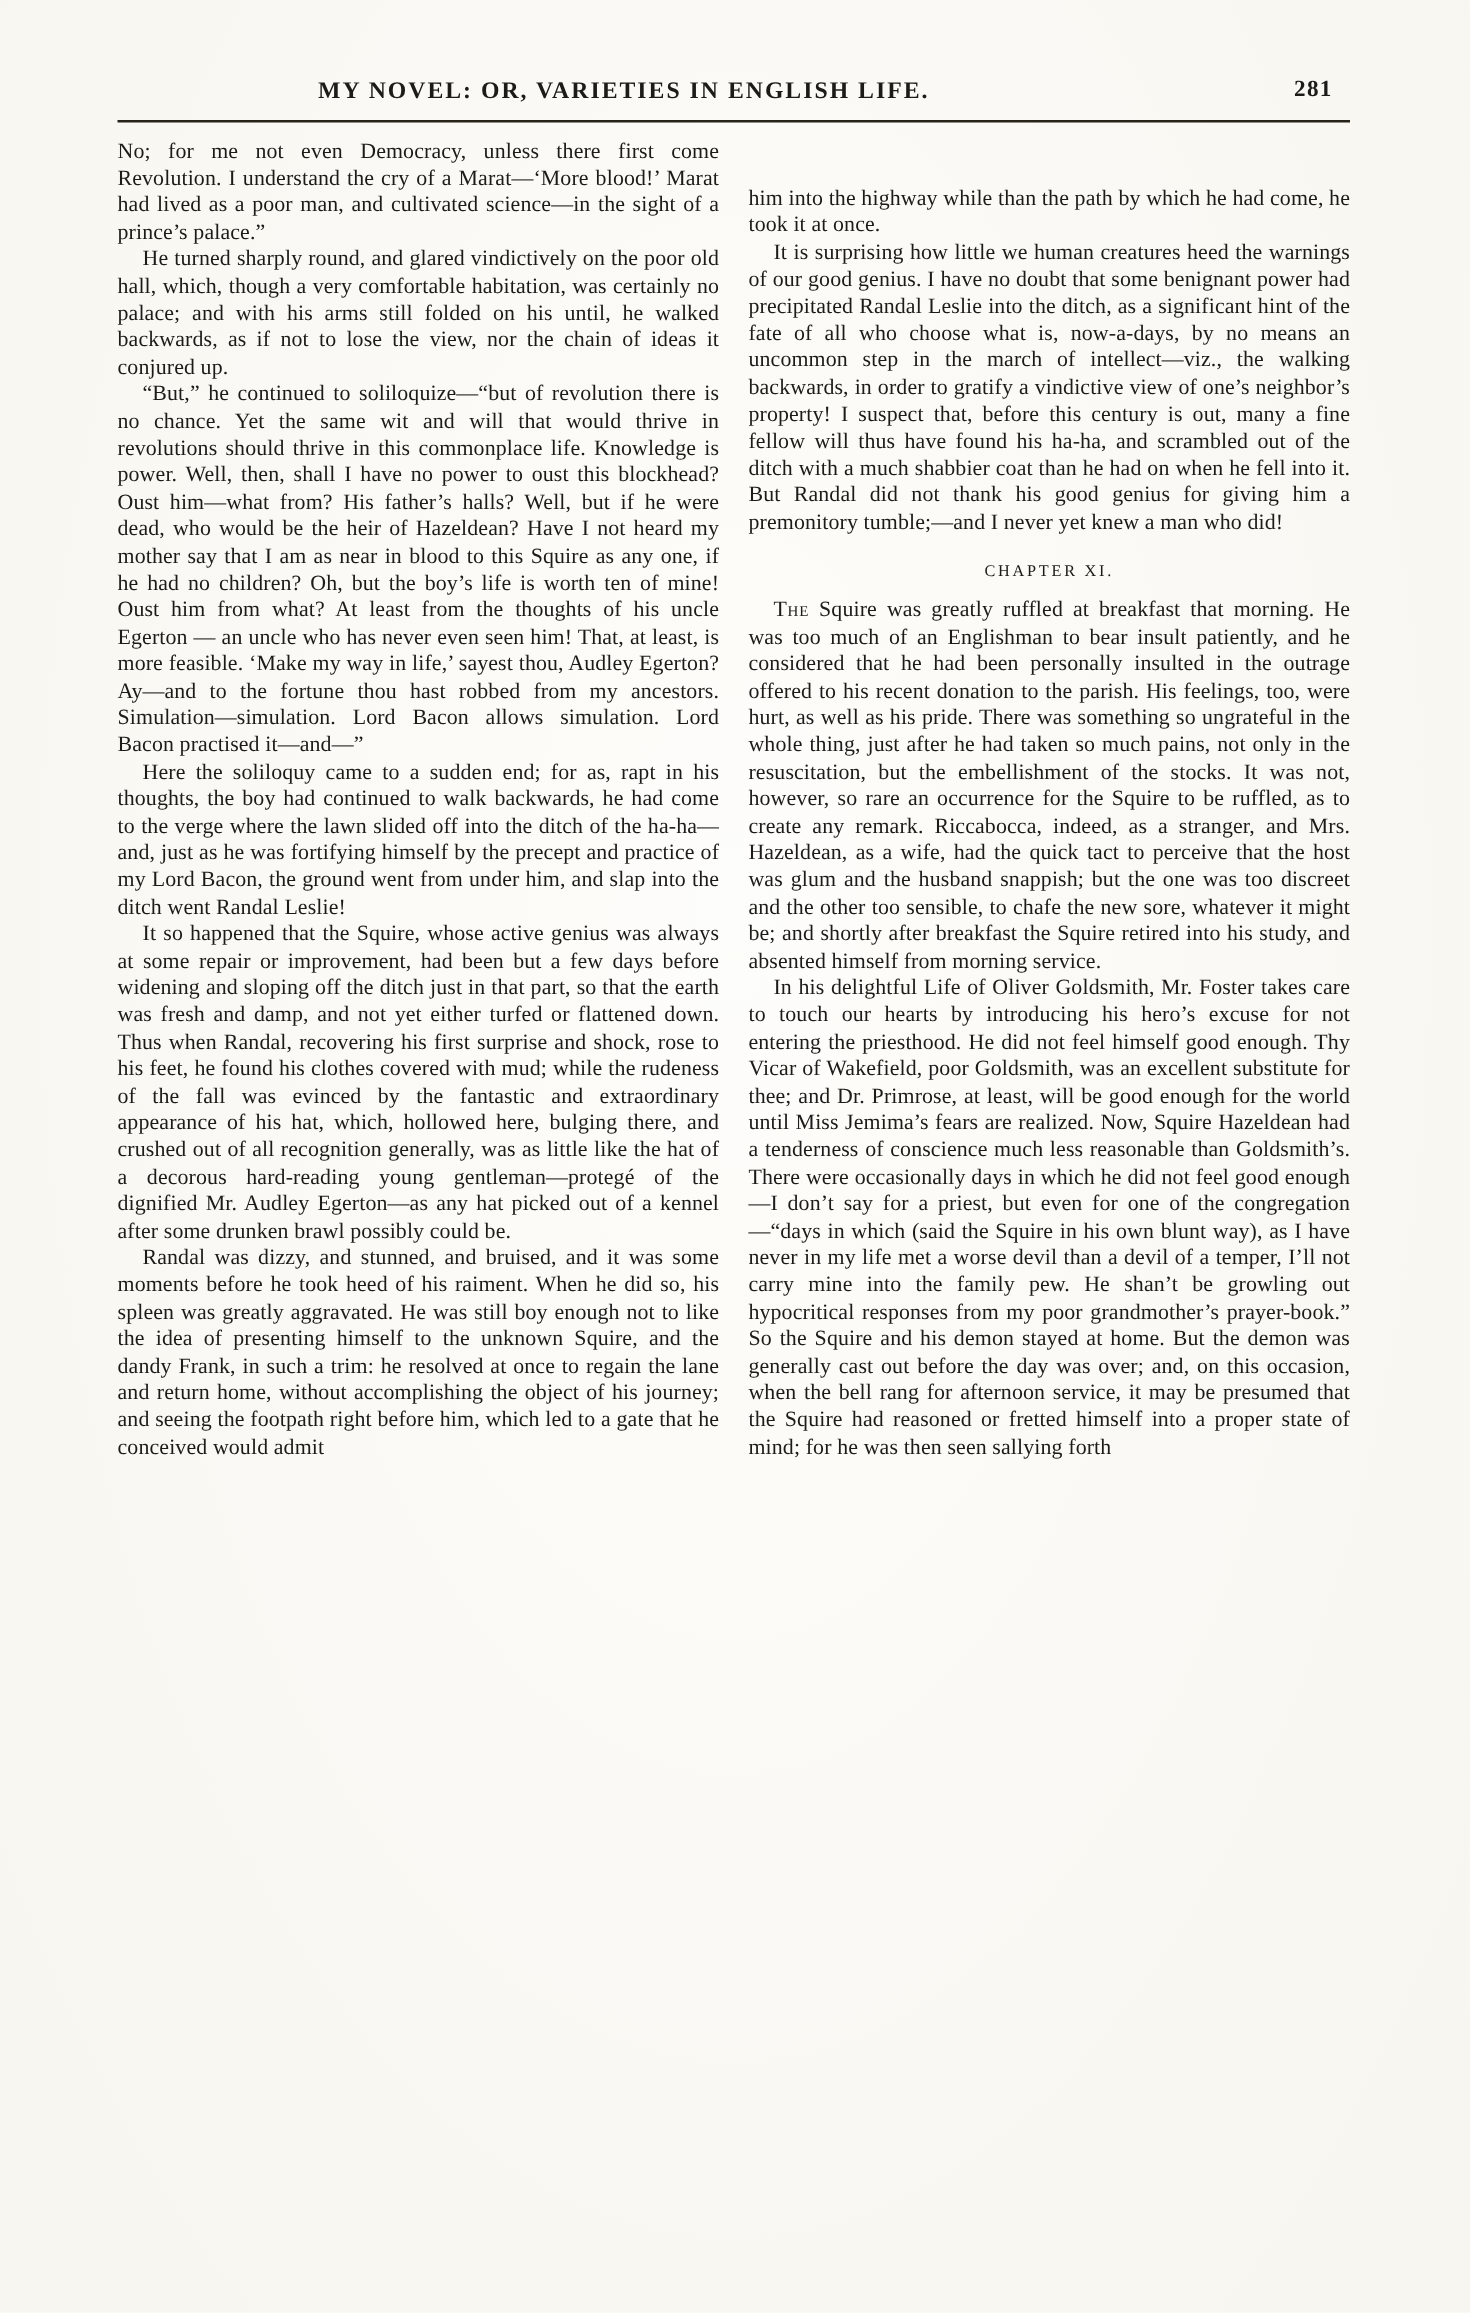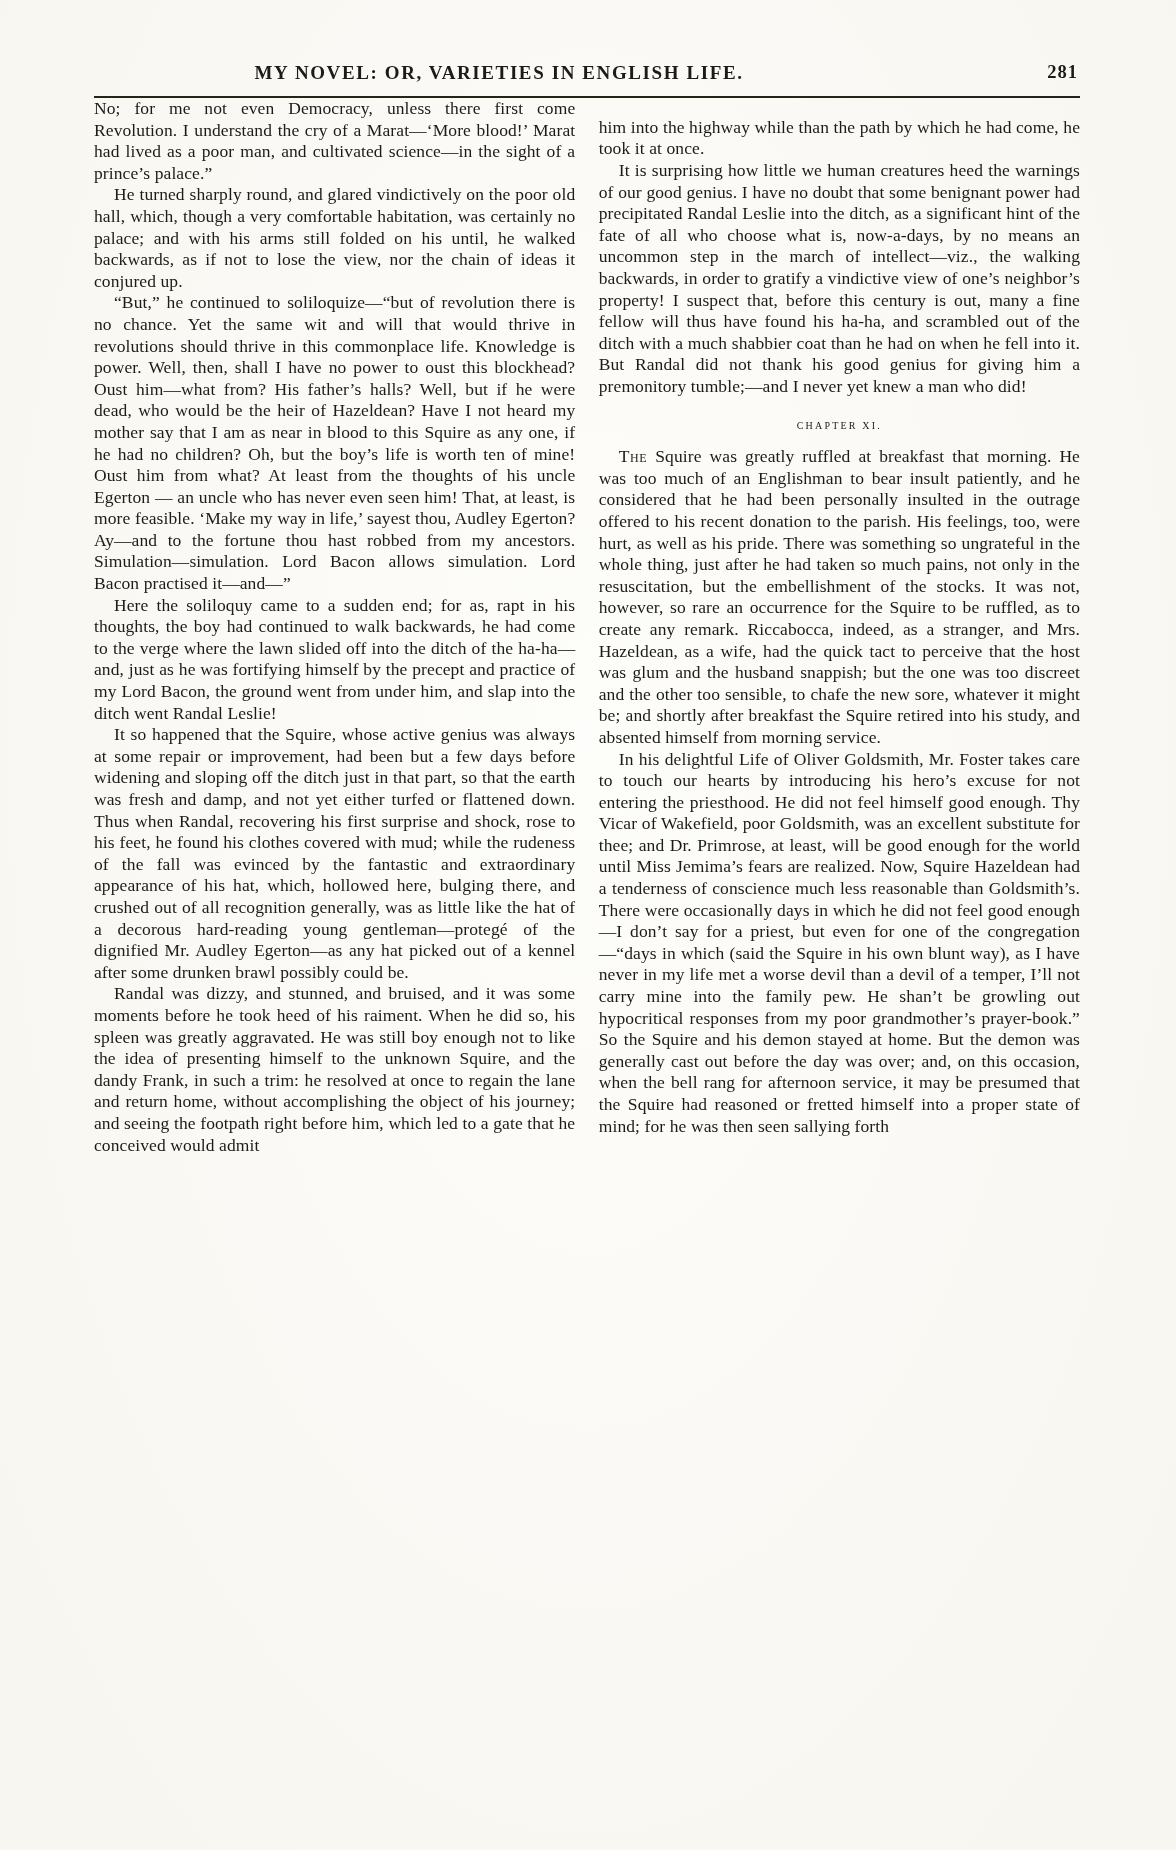--- a/index.html
+++ b/index.html
@@ -18,40 +18,40 @@
       #fbfaf4;
   }
   .running-head { position: relative; height: 30px; }
   .running-title {
     display: block; text-align: center;
     transform: translateX(-88px);
     font-weight: bold; font-size: 19px; letter-spacing: 1.6px;
     white-space: nowrap;
   }
   .page-number {
-    position: absolute; right: 2px; top: 0;
+    position: absolute; right: 14px; top: 0;
     font-weight: bold; font-size: 18.5px; letter-spacing: 1px;
   }
   .head-rule { height: 0; border-top: 2.5px solid #262419; margin-top: 4px; }
-  .columns { display: flex; align-items: center; }
+  .columns { display: flex; align-items: flex-end; margin-top: 12px; }
   .column {
     flex: 1 1 0;
     text-align: justify;
     font-size: 17.5px; line-height: 21.6px;
     letter-spacing: 0.1px;
     hyphens: auto;
   }
   .column.left  { padding-right: 11px; }
   .column.right { padding-left: 11px; }
   .column-rule { width: 1.5px; background: #2e2b24; flex: 0 0 auto; }
   p.para { margin: 0; text-indent: 20px; }
   p.continuation { text-indent: 0; }
   .chapter-heading {
     text-align: center; text-indent: 0;
-    font-size: 10px; letter-spacing: 2.2px;
+    font-size: 13px; letter-spacing: 2.2px;
     margin: 17px 0 10px 0;
   }
   .italic { }
   .smallcaps { font-variant: small-caps; letter-spacing: 0.6px; }
 </style>
 </head>
 <body>
 
 <div class="page">
   <header>

